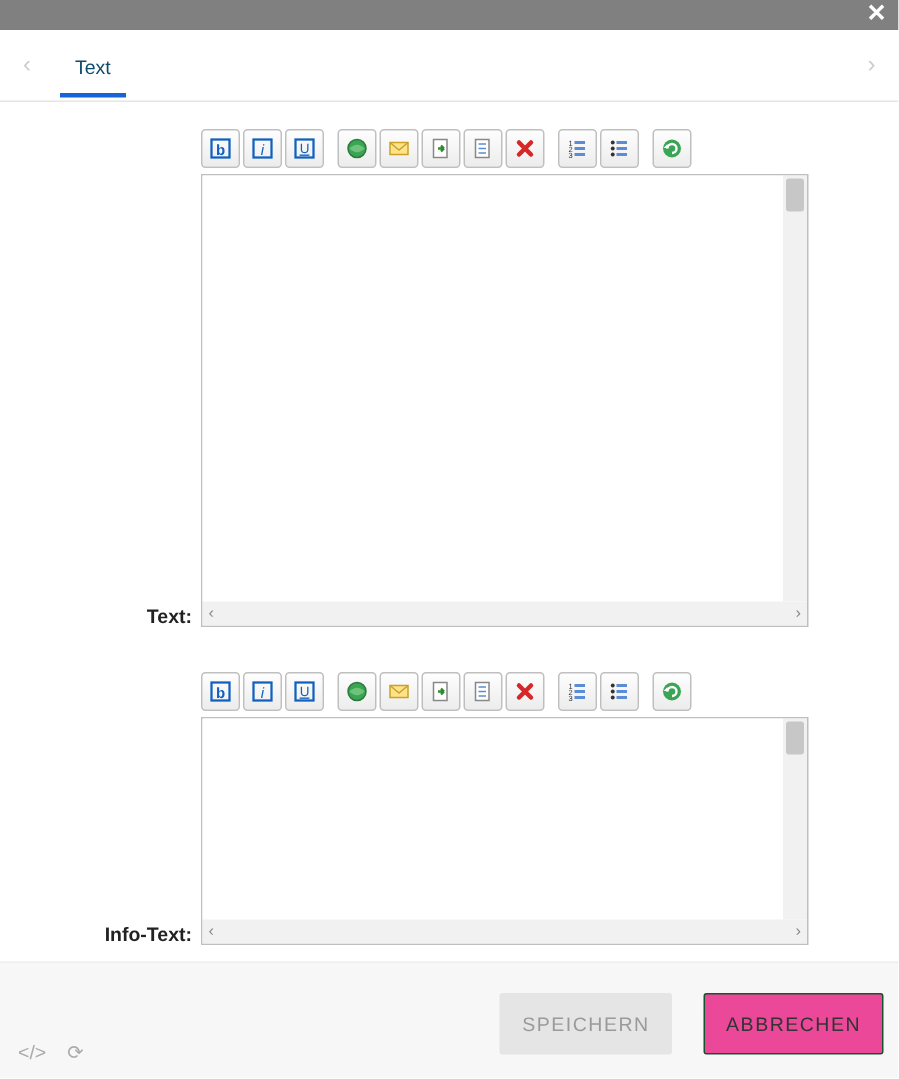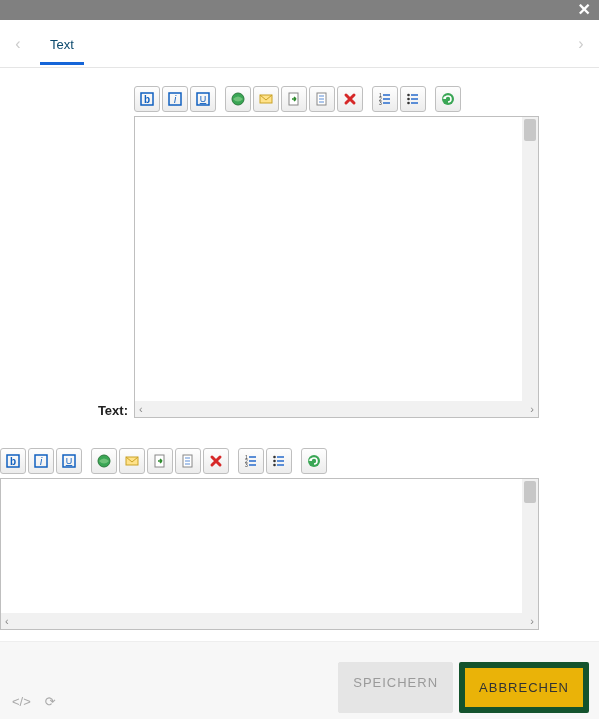--- a/index.html
+++ b/index.html
@@ -159,30 +159,30 @@
     left: 0; right: 0; bottom: 0;
     height: 78px;
     background: #f7f7f7;
     border-top: 1px solid #eee;
   }
   .btn-row {
     position: absolute;
     right: 10px;
     top: 20px;
     display: flex;
-    gap: 6px;
+    gap: 21px;
   }
   .btn {
     padding: 12px 14px;
     font-size: 13px;
     letter-spacing: 1px;
     border-radius: 2px;
     cursor: pointer;
-    background: #eab308;
-    border: 6px solid #14532d;
+    background: #ec4899;
+    border: 1px solid #14532d;
     color: #333;
   }
   .btn.save {
     background: #e5e5e5;
     border: 1px solid #e5e5e5;
     color: #9a9a9a;
   }
   .footer-icons {
     position: absolute;
     left: 12px;
@@ -307,20 +307,21 @@
           </div>
         <div class="htrack">
           <span>‹</span>
           <span>›</span>
         </div>
       </div>
     </div>
   </div>
 
   <div class="field-row">
+    <div class="field-label">Info-Text:</div>
     <div class="editor">
       <div class="toolbar">
         <div class="tgroup">
           <div class="tbtn">
               <svg viewBox="0 0 16 16">
                 <rect x="2" y="2" width="12" height="12" fill="none" stroke="#1060c0" stroke-width="1.5"></rect>
                 <text x="8" y="12" text-anchor="middle" font-size="10" font-weight="bold" fill="#1060c0">b</text>
               </svg>
             </div>
           <div class="tbtn">

